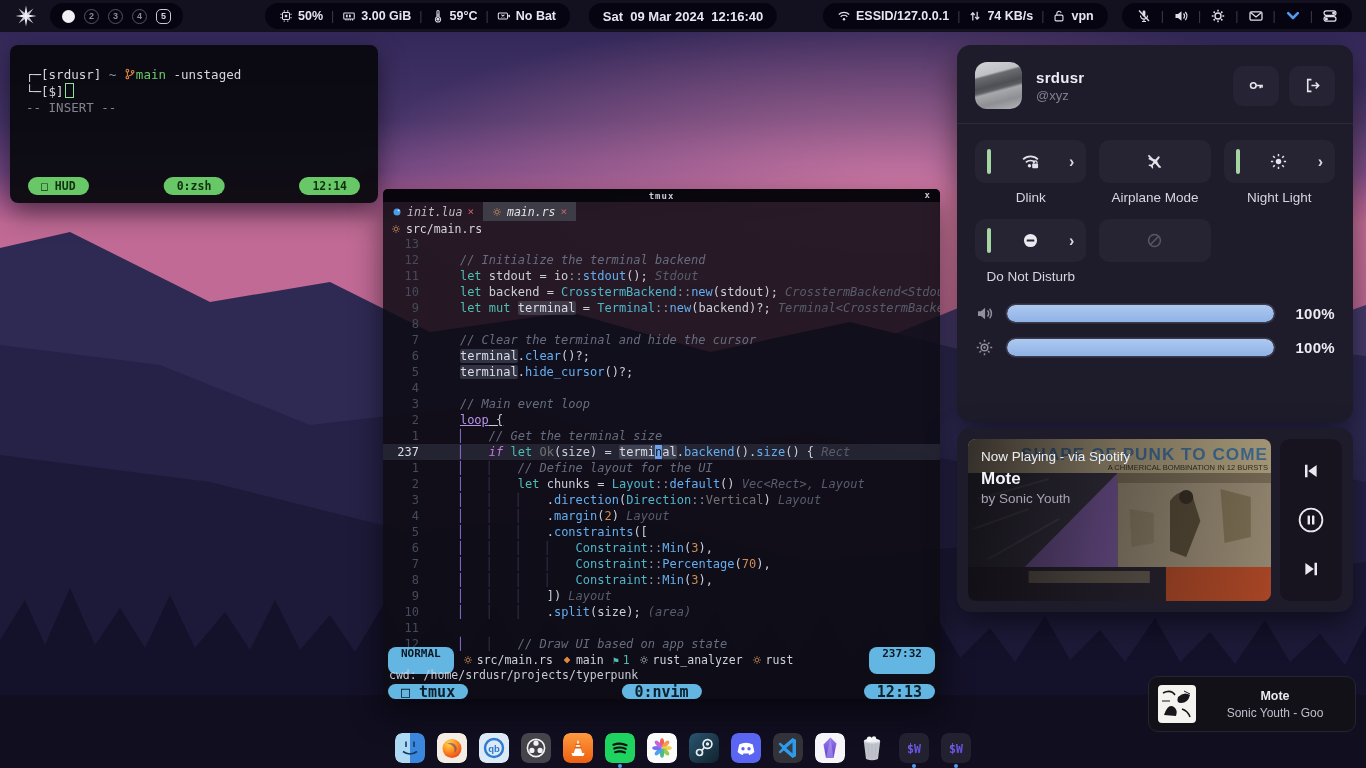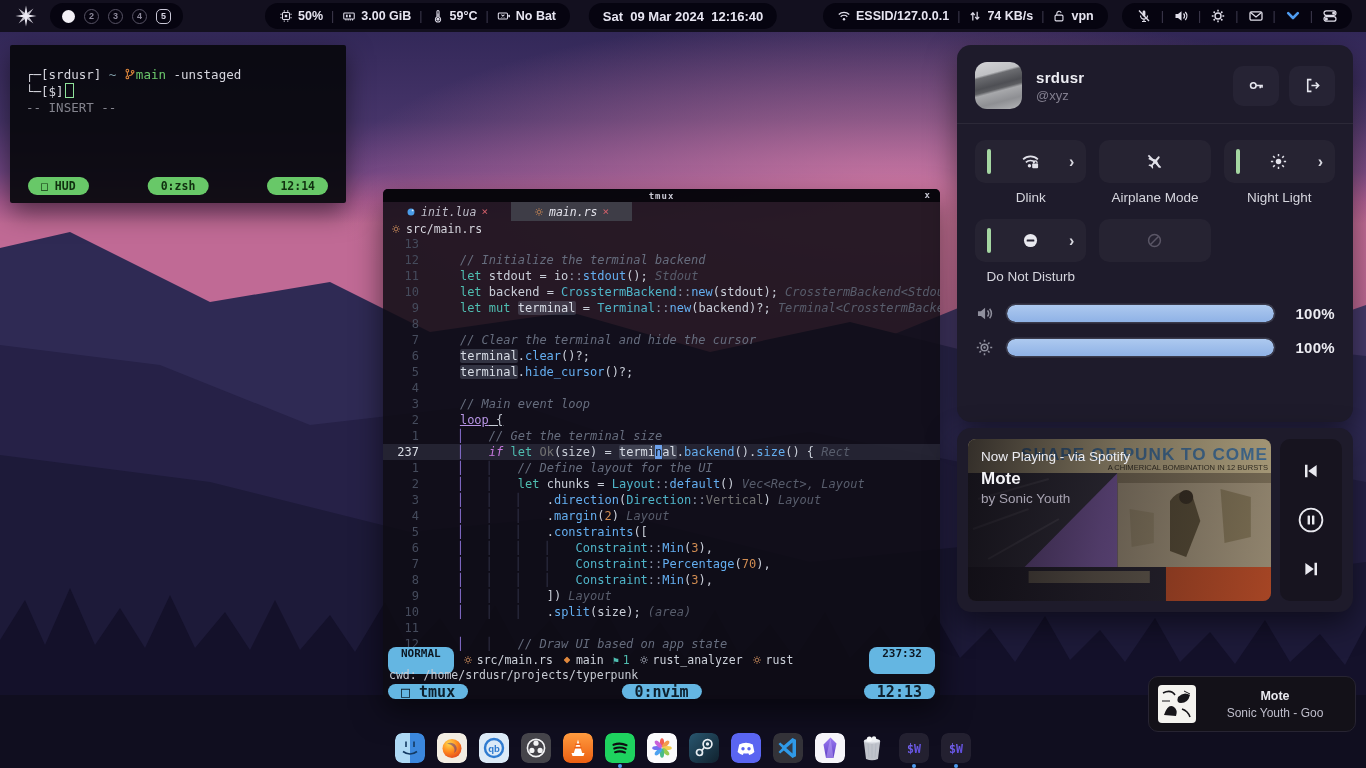--- a/index.html
+++ b/index.html
@@ -21,42 +21,42 @@
   #clock-pill{left:50%;transform:translateX(-50%);white-space:pre;font-size:13px;}
   #net-pill{left:823px;}
   #tray-pill{right:14px;gap:9px;}
   .tb-item{display:inline-flex;align-items:center;gap:5px;}
   .tb-item .ic{width:14px;height:14px;display:inline-block;color:#dddbe8;}
   .sep{color:#3e3a4e;font-weight:400;}
   .tray-btn{width:16px;height:16px;display:inline-block;color:#e0dee9;cursor:pointer;}
   .tray-btn.accent{color:#4f9cf0;}
   .ic svg,.tray-btn svg{width:100%;height:100%;display:block;}
   
-  #hud{position:absolute;left:10px;top:45px;width:336px;height:158px;background:rgba(9,9,14,0.94);
-    border-radius:2px;z-index:10;box-shadow:0 10px 26px rgba(0,0,0,.5);font-family:"DejaVu Sans Mono",monospace;
+  #hud{position:absolute;left:10px;top:45px;width:368px;height:158px;background:rgba(9,9,14,0.94);
+    border-radius:8px;z-index:10;box-shadow:0 10px 26px rgba(0,0,0,.5);font-family:"DejaVu Sans Mono",monospace;
     font-size:12.5px;color:#d6d6de;}
   #hud .term{padding:22px 0 0 16px;line-height:16px;white-space:pre;}
   .t-dim{color:#7e9aa4;} .t-green{color:#6cc96c;} .t-gray{color:#84848e;}
   .hud-cursor{display:inline-block;width:7px;height:13px;border:1.5px solid #8fe39a;vertical-align:-2px;margin-left:1px;}
   .b-ic{display:inline-block;width:12px;height:12px;vertical-align:-1px;color:#e0883c;}
   .b-ic svg{width:100%;height:100%;}
   .term-status{position:absolute;left:0;right:0;bottom:8px;height:18px;padding:0 18px;}
   .ts-pill{position:absolute;height:18px;border-radius:9px;display:flex;align-items:center;padding:0 13px;
     font-size:11.5px;font-weight:700;}
   .green-pill{background:#68c868;color:#10300f;}
   .blue-pill{background:#64b6e2;color:#0d1f2c;}
   
   #editor{position:absolute;left:383px;top:189px;width:557px;height:510px;z-index:10;
     border-radius:5px;box-shadow:0 12px 30px rgba(0,0,0,.55);background:rgba(14,11,20,0.87);
     font-family:"DejaVu Sans Mono",monospace;overflow:hidden;}
   .ed-titlebar{height:13px;background:rgba(7,5,11,0.92);color:#c9c9d4;font-size:9px;letter-spacing:1px;
     display:flex;align-items:center;justify-content:center;position:relative;font-weight:700;}
   .ed-close{position:absolute;right:9px;top:0;line-height:13px;font-size:9px;color:#c9c9d4;cursor:pointer;}
   .ed-tabs{height:19px;display:flex;align-items:stretch;font-size:11.5px;font-style:italic;color:#bdbdc8;}
-  .ed-tab{display:flex;align-items:center;gap:5px;padding:0 23px;cursor:pointer;}
+  .ed-tab{display:flex;align-items:center;gap:5px;padding:0 9px;cursor:pointer;}
   .ed-tab.active{background:#3e3d47;color:#e4e4ec;}
   .tab-ic{width:10px;height:10px;display:inline-block;} .tab-ic svg{width:100%;height:100%;display:block;}
   .tab-x{color:#d2606a;font-style:normal;font-size:11px;cursor:pointer;}
   .ed-winbar{height:15px;display:flex;align-items:center;gap:5px;padding-left:8px;font-size:11.5px;color:#d4d4dc;}
   .winbar-ic{width:10px;height:10px;color:#b07a52;} .winbar-ic svg{width:100%;height:100%;display:block;}
   #code{height:416px;overflow:hidden;}
   .row{display:flex;height:16px;line-height:16px;font-size:12px;white-space:pre;}
   .row.cur{background:rgba(150,160,185,0.15);}
   .ln{width:36px;flex:none;text-align:right;padding-right:12px;color:#454b5c;}
   .row.cur .ln{color:#d8dce4;}

